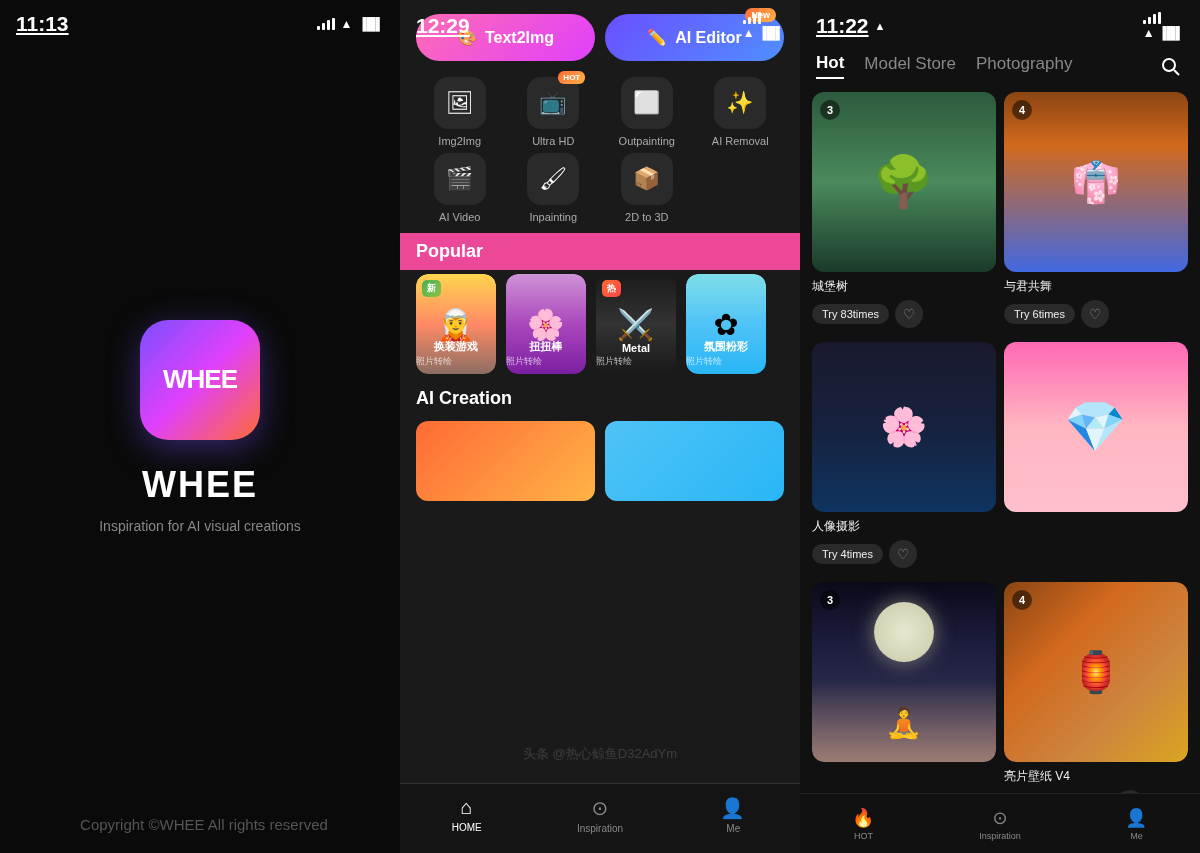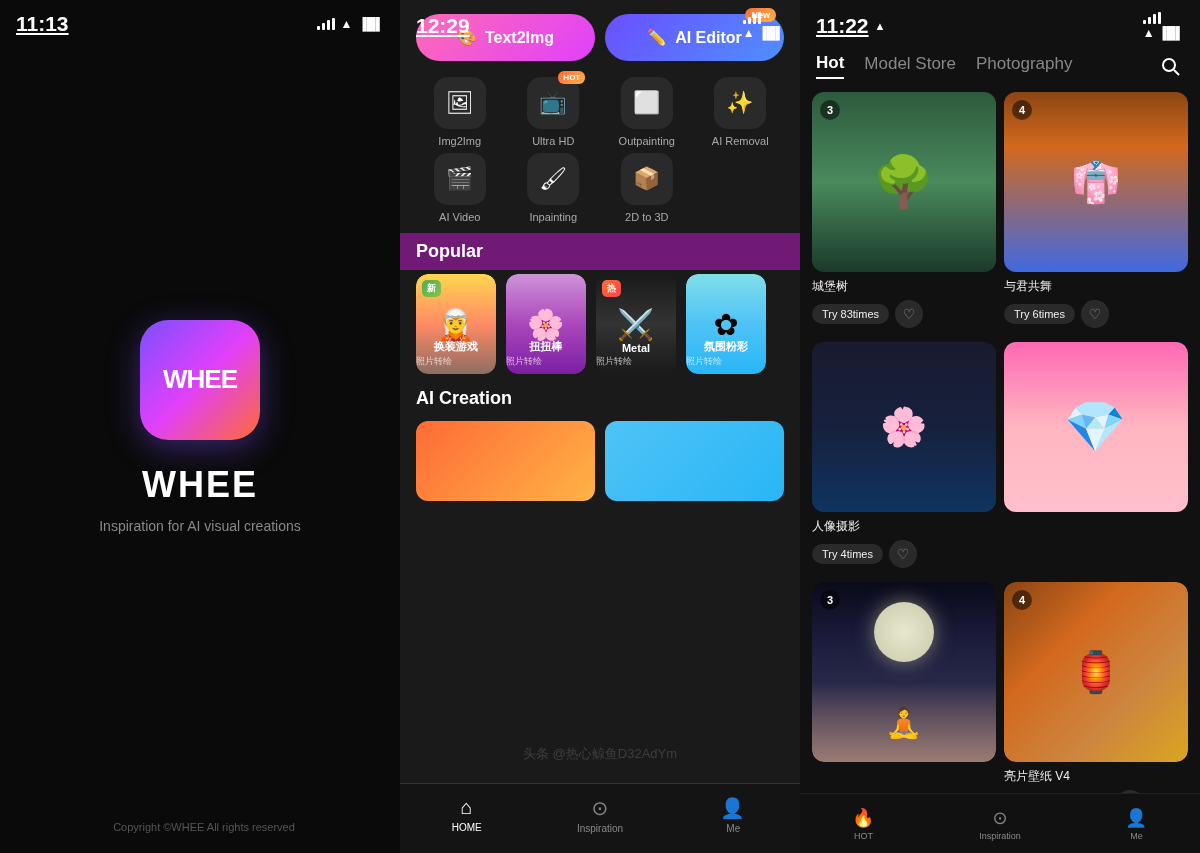--- a/index.html
+++ b/index.html
@@ -82,21 +82,21 @@
     }
     .app-tagline {
       color: #888;
       font-size: 14px;
       text-align: center;
     }
     .splash-copyright {
       position: absolute;
       bottom: 20px;
       color: #555;
-      font-size: 11px;
+      font-size: 15px;
       margin-left: 8px;
     }
 
     
     #panel-app {
       width: 400px;
       height: 853px;
       background: #1a1a1a;
       display: flex;
       flex-direction: column;
@@ -287,21 +287,21 @@
       font-size: 11px;
       color: #aaa;
       text-align: center;
     }
 
     .section-title {
       color: #fff;
       font-size: 18px;
       font-weight: 700;
       padding: 8px 16px 8px;
-      background: #701a75;
+      background: #ec4899;
     }
     .popular-scroll {
       display: flex;
       gap: 10px;
       padding: 4px 16px 10px;
       overflow-x: auto;
       background: #1a1a1a;
       scrollbar-width: none;
     }
     .popular-card {

